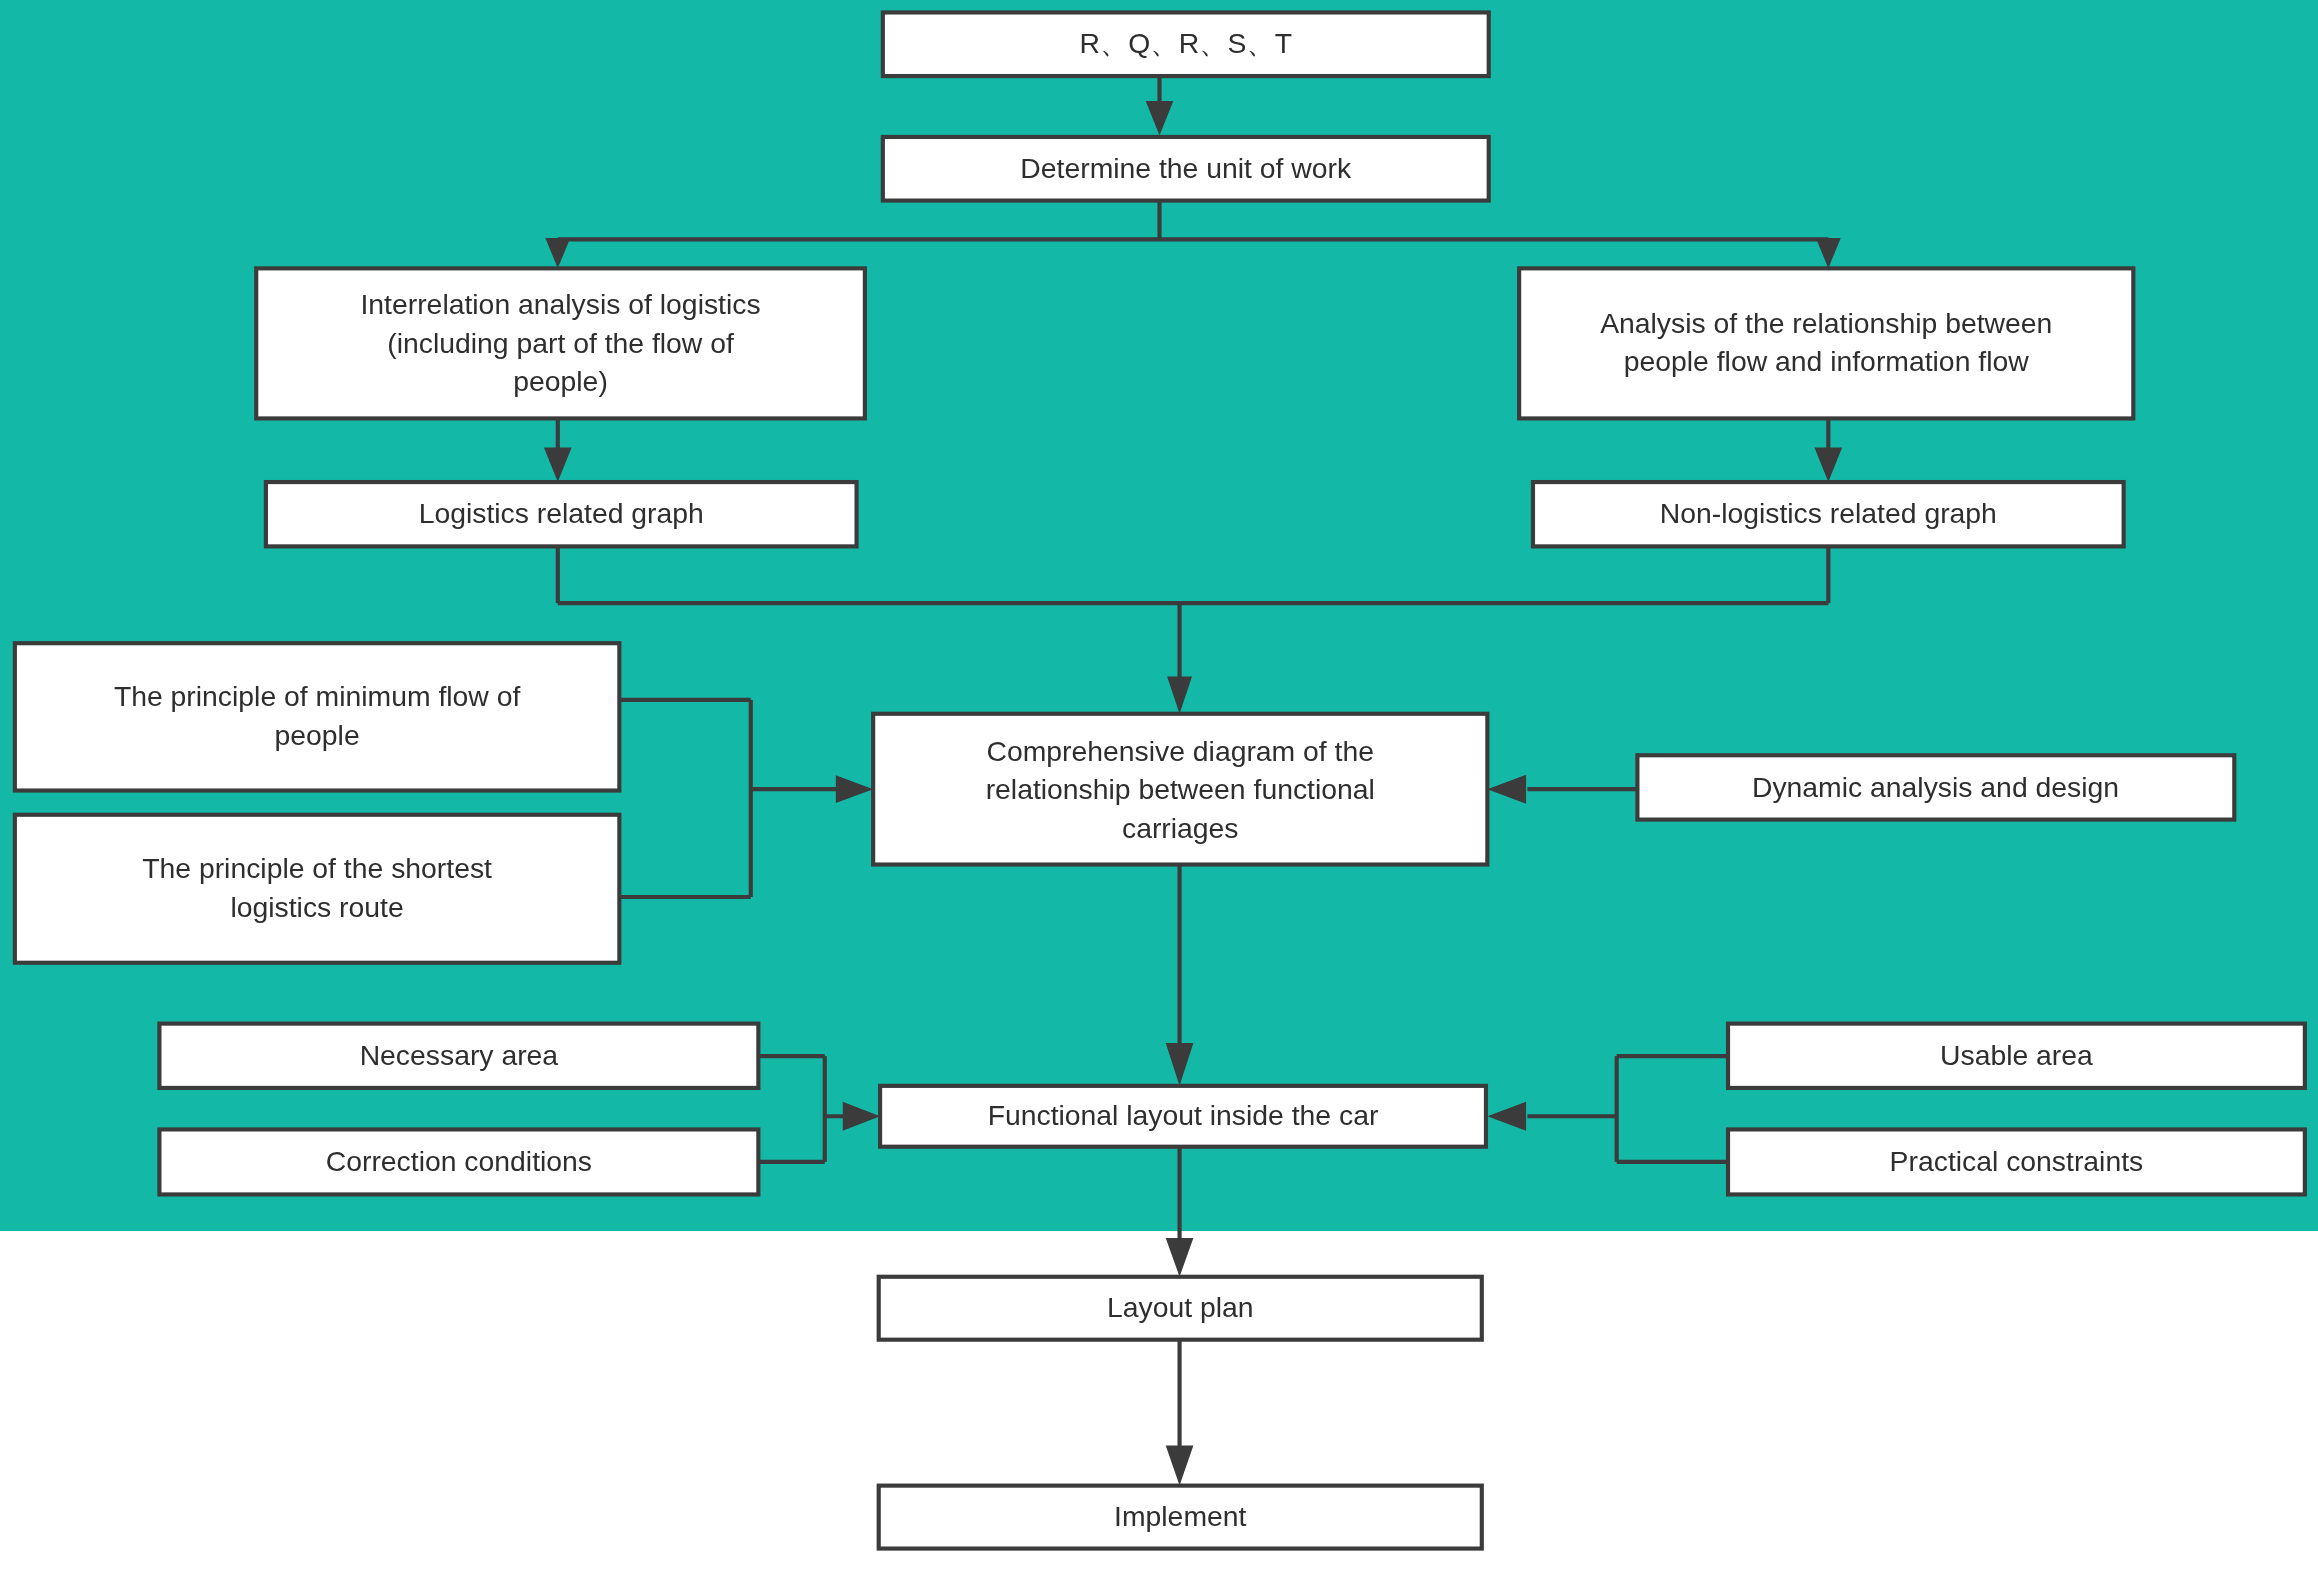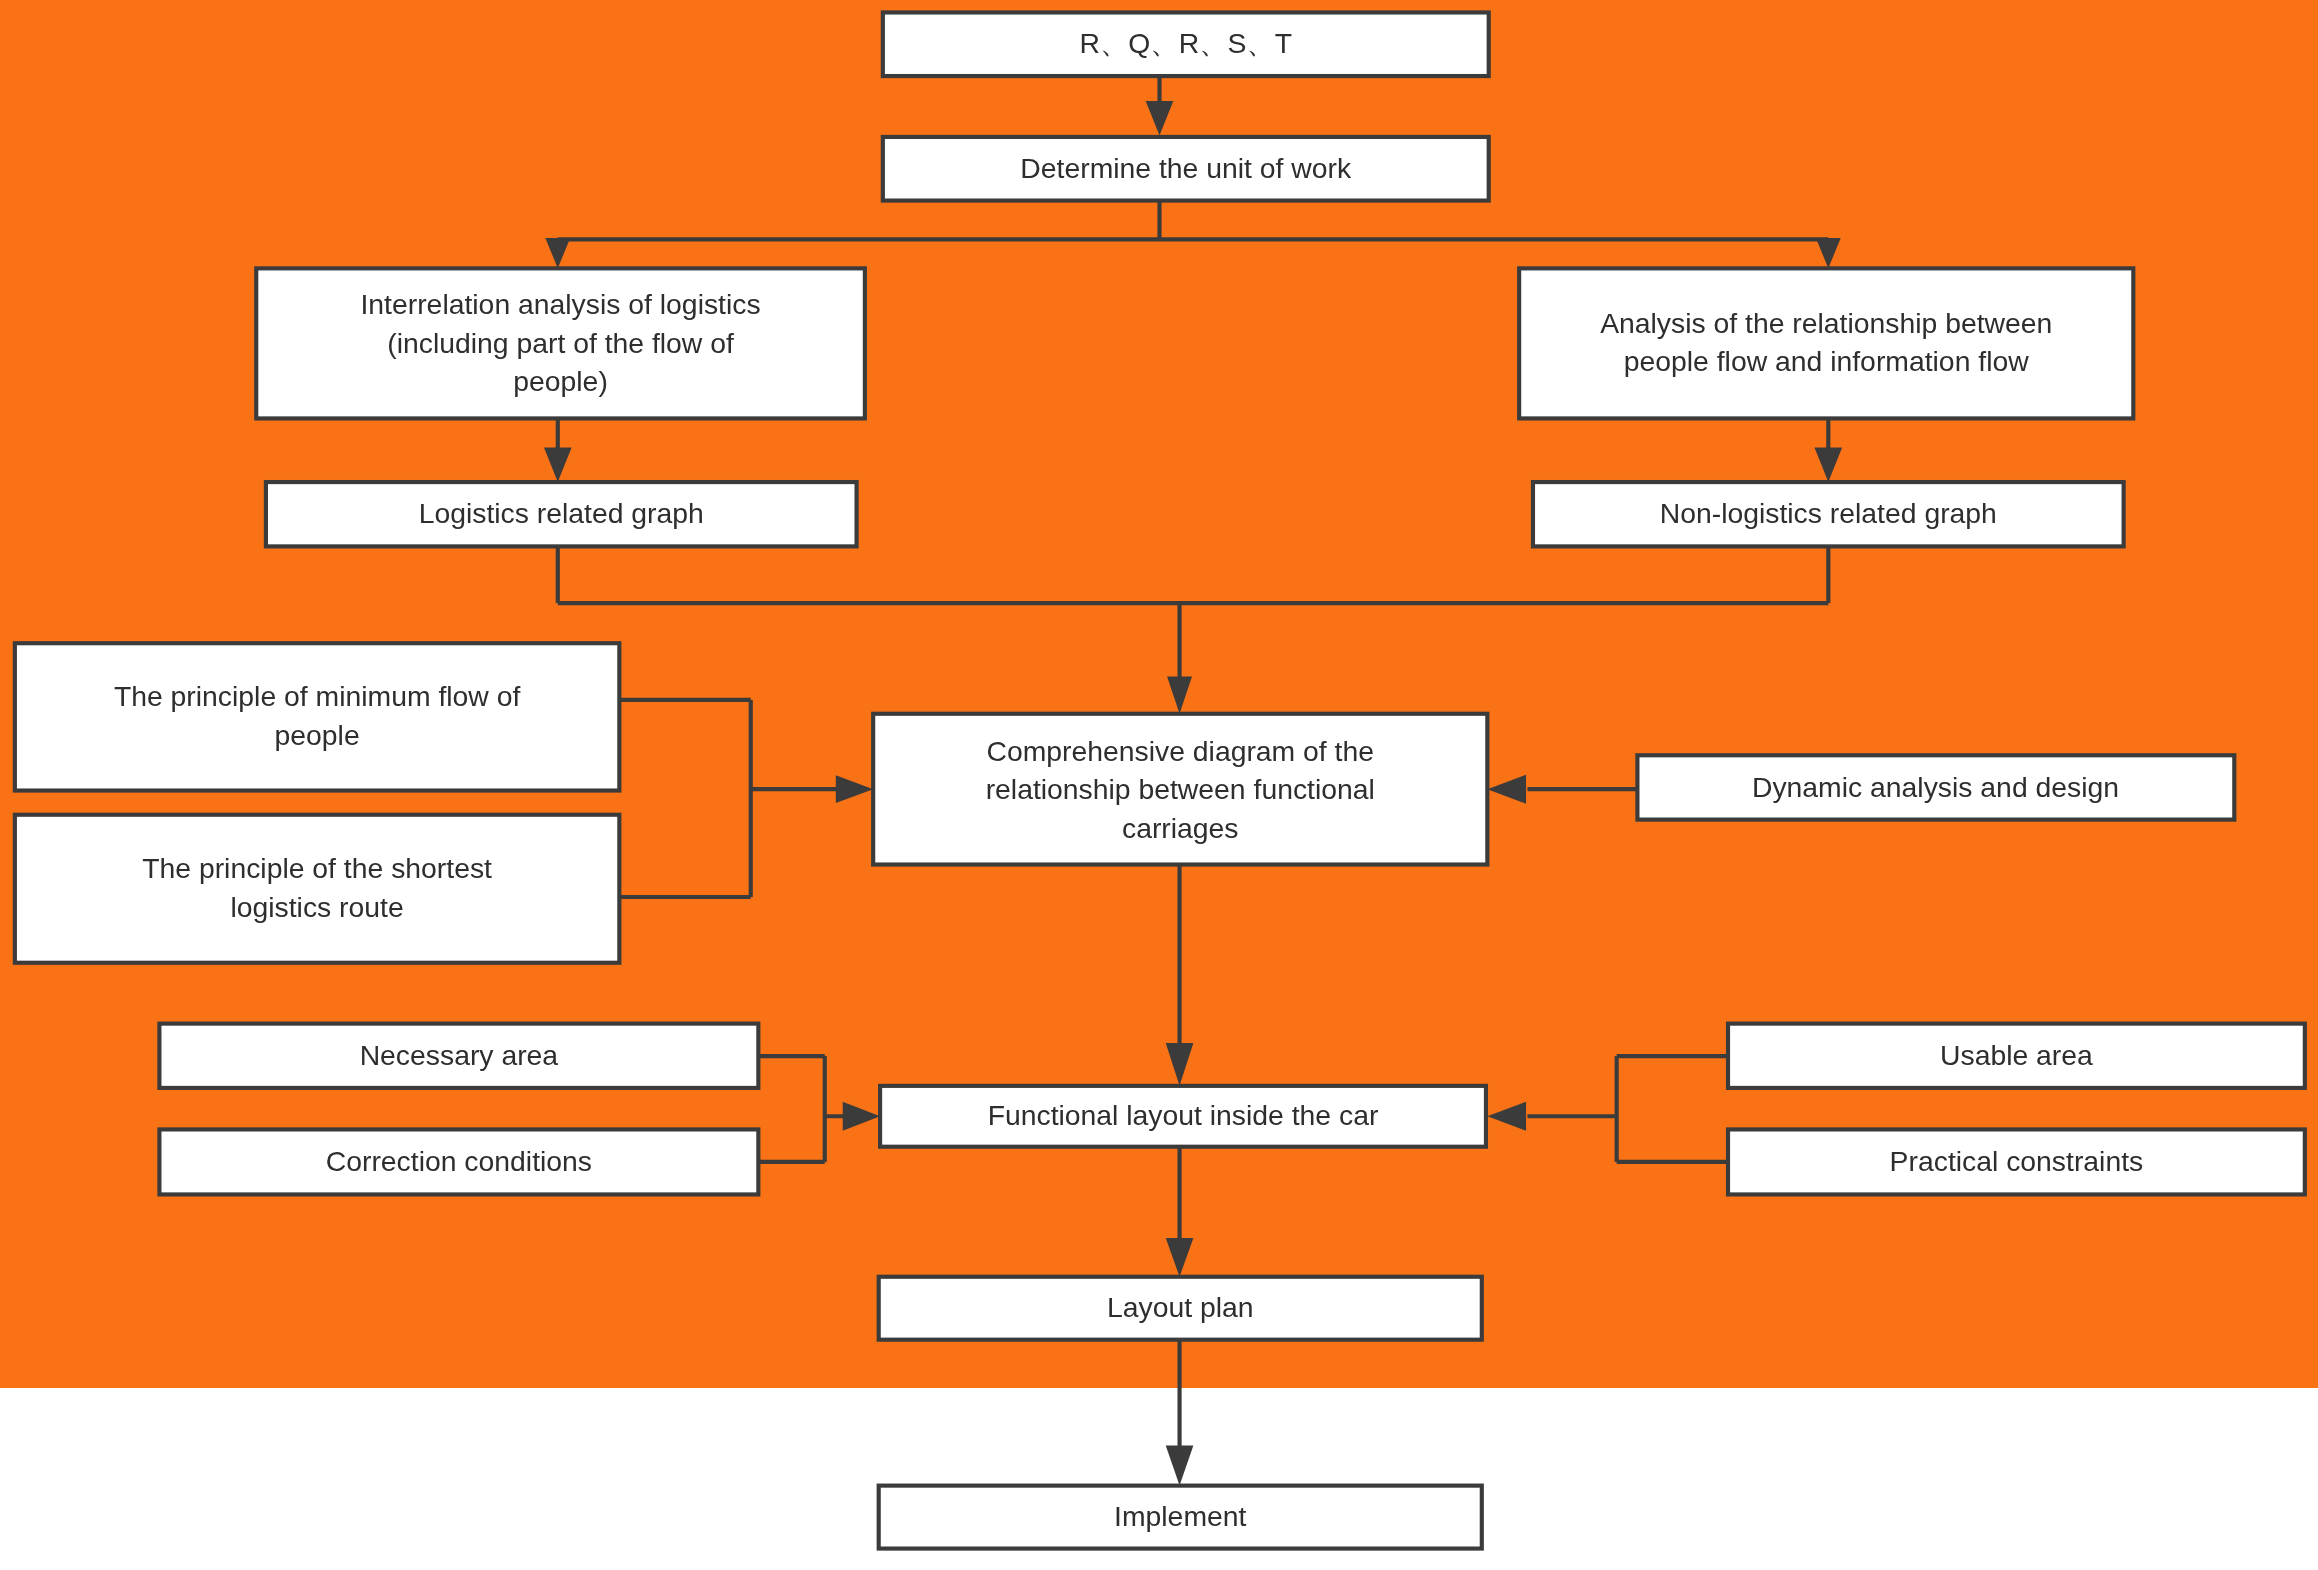--- a/index.html
+++ b/index.html
@@ -10,22 +10,22 @@
   }
   body {
     width: 2319px;
     height: 1570px;
     overflow: hidden;
     font-family: "Liberation Sans", "DejaVu Sans", sans-serif;
   }
   #flowchart-root {
     position: relative;
     width: 2319px;
-    height: 1388px;
-    background: #f97316;
+    height: 1231px;
+    background: #14b8a6;
   }
   svg#flow-svg {
     position: absolute;
     top: 0;
     left: 0;
     width: 2319px;
     height: 1570px;
     display: block;
   }
   .node-rect {

